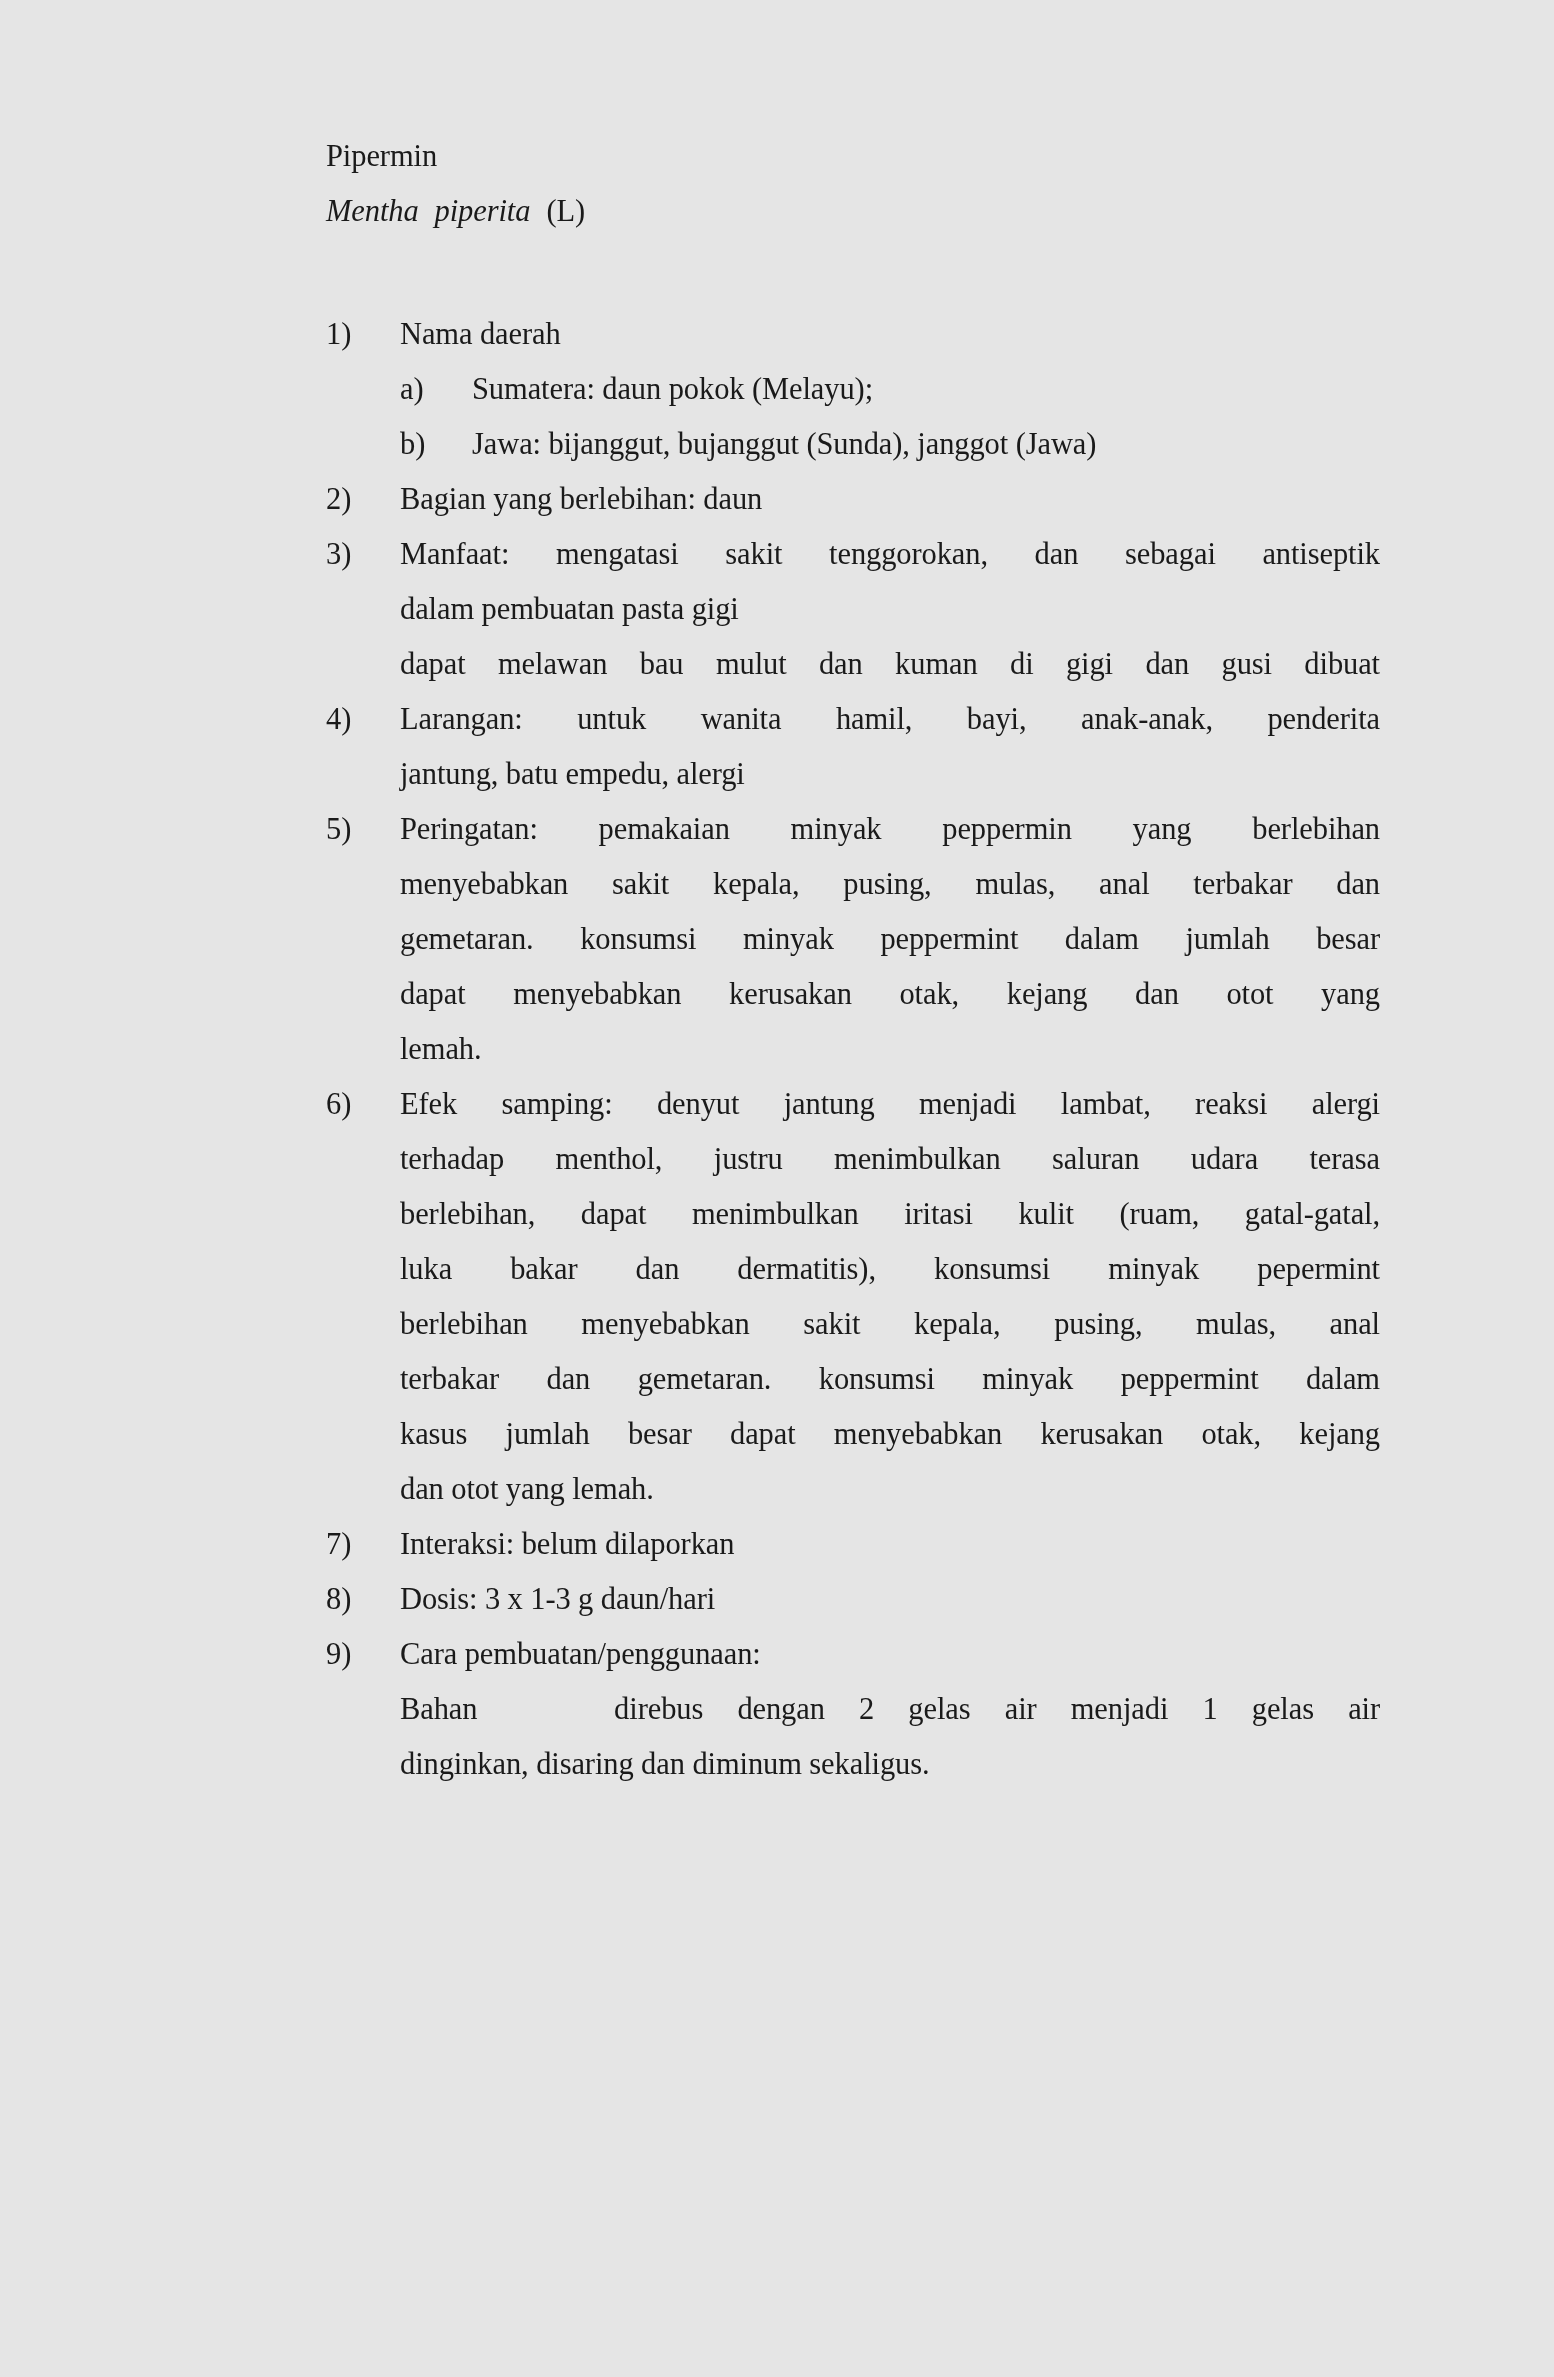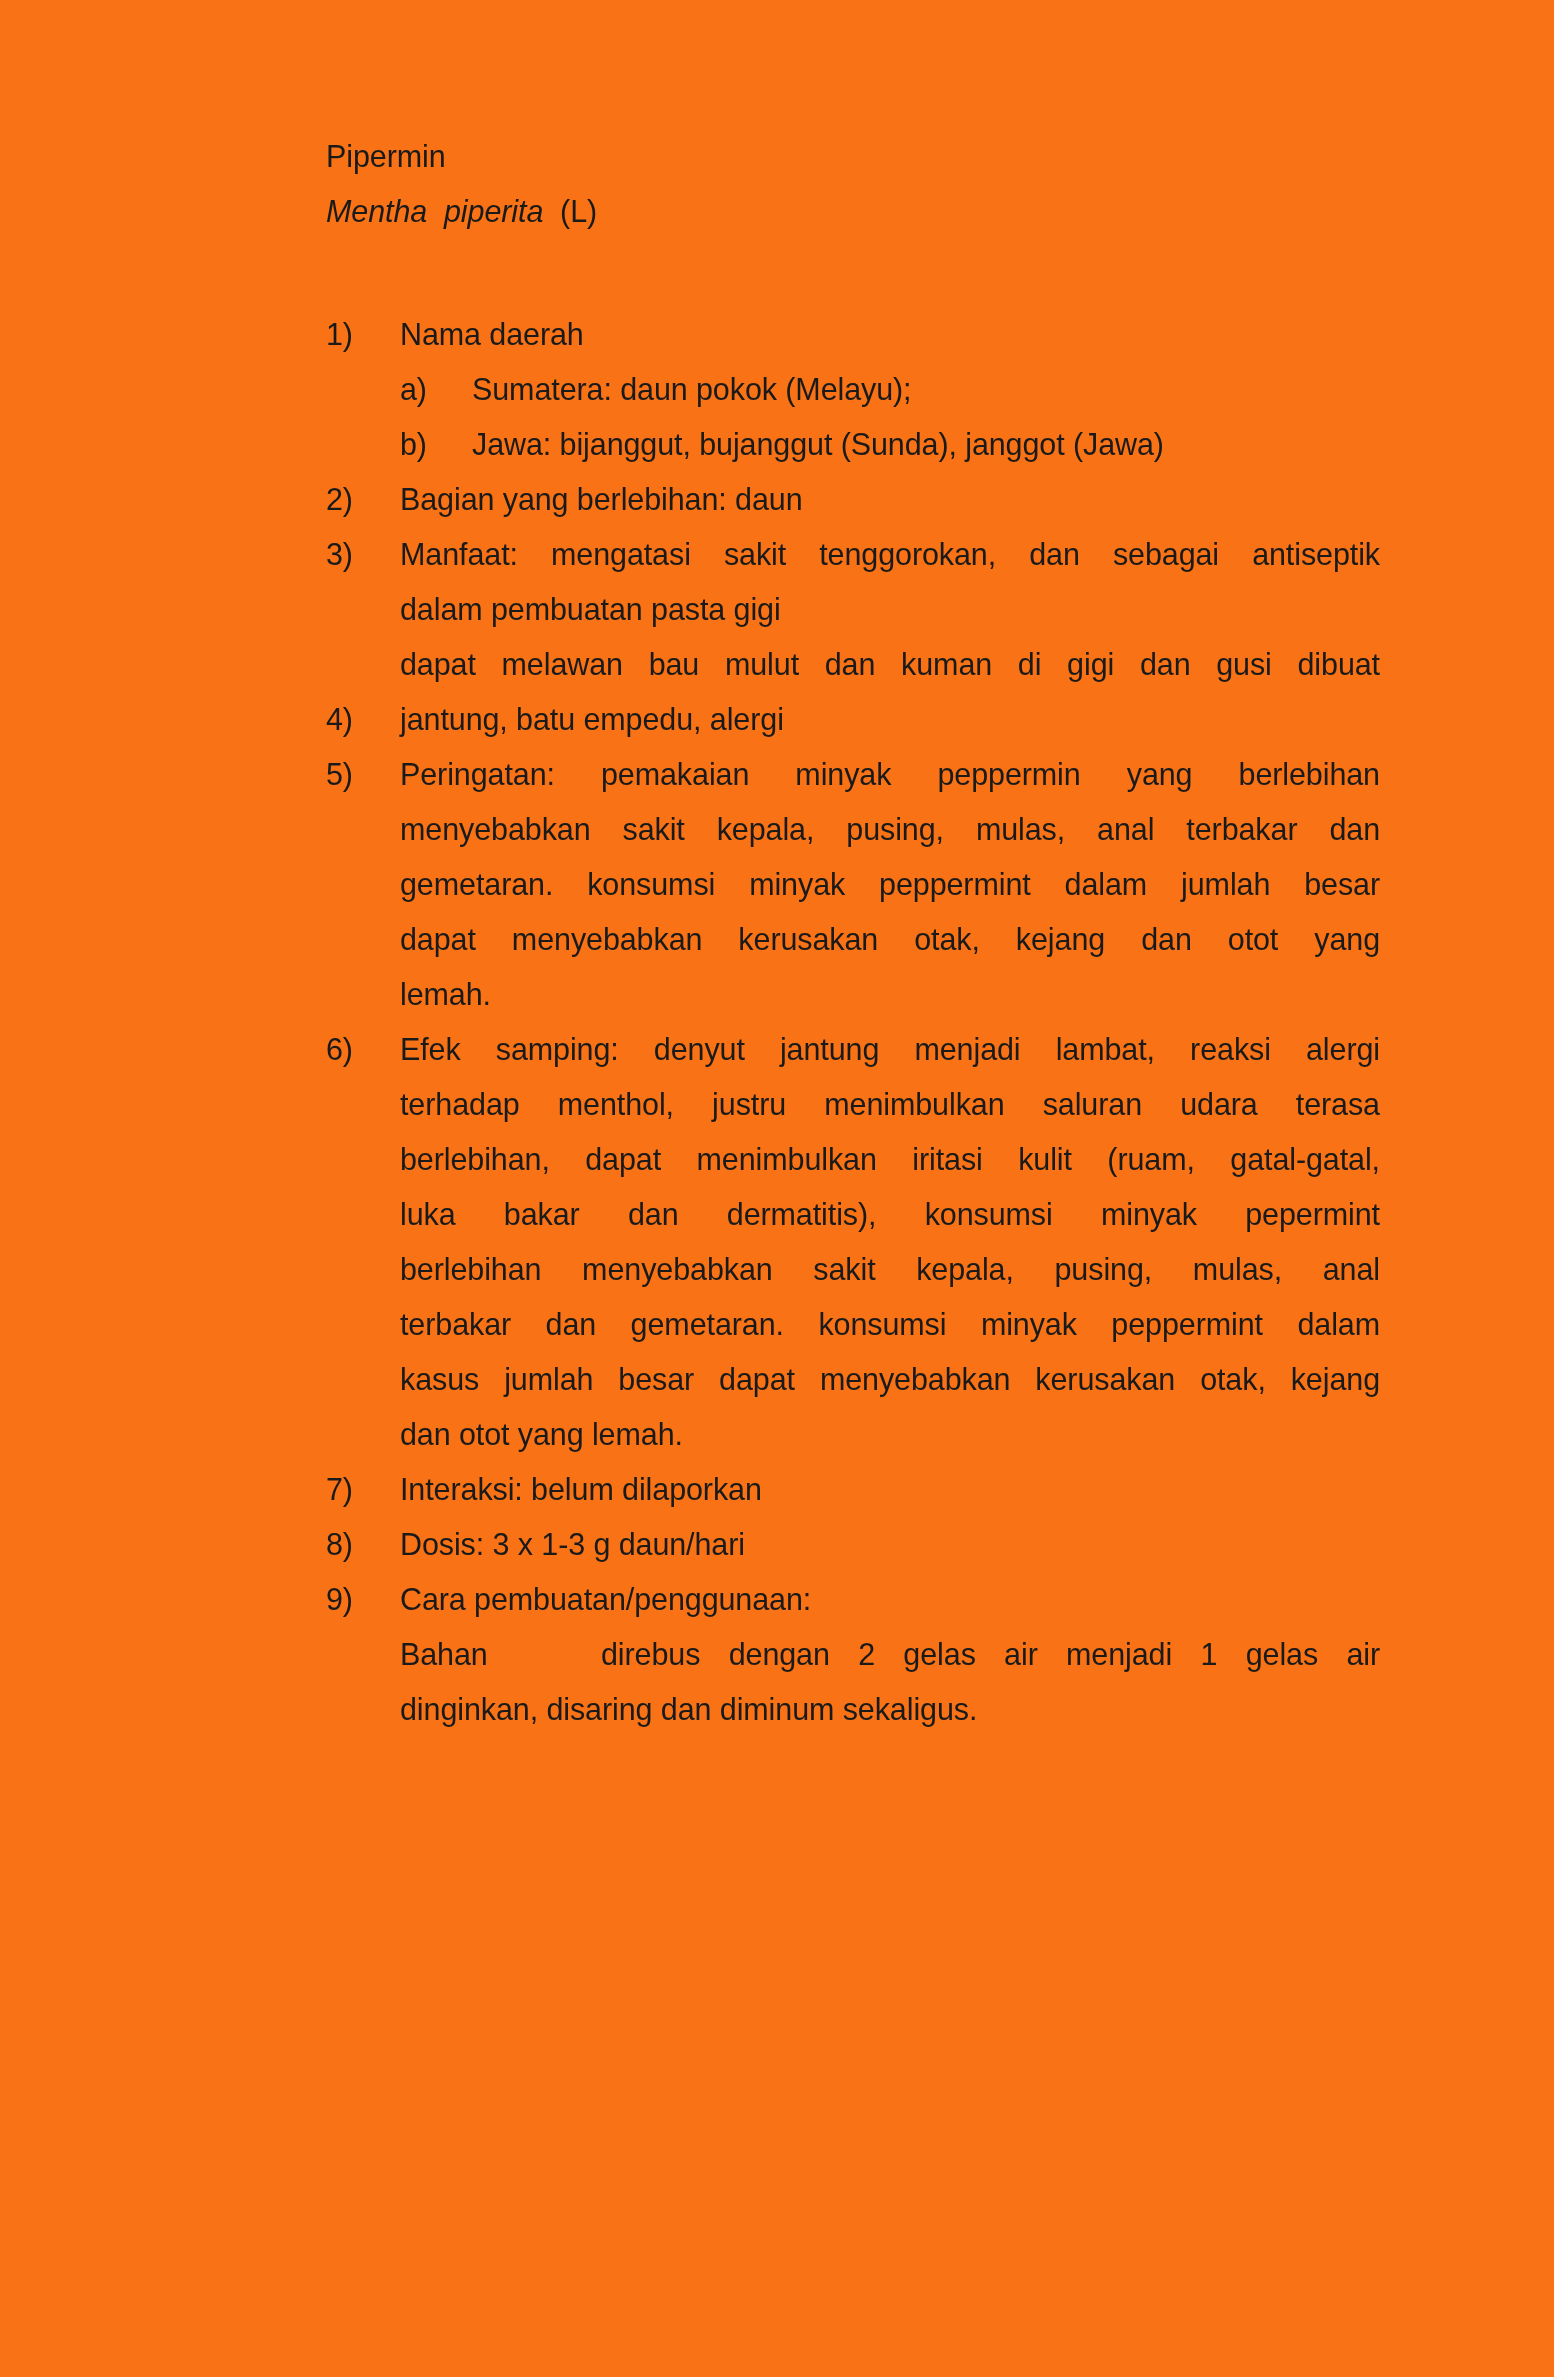--- a/index.html
+++ b/index.html
@@ -1,22 +1,22 @@
 <!DOCTYPE html>
 <html style="font-size:9.7px"><head>
 <meta charset="utf-8">
 <style>
   html,body{margin:0;padding:0;background:#ffffff;}
   .page{
     position:relative;
     width:1555px;
     height:2377px;
-    background:#f97316;
+    background:#e5e5e5;
     overflow:hidden;
-    font-family:Liberation Sans, sans-serif;
+    font-family:Liberation Serif, serif;
     color:#1a1a1a;
   }
   .content{
     position:absolute;
     left:326px;
     top:129px;
     width:1054px;
     font-size:30.5px;
     line-height:55px;
     letter-spacing:-0.1px;
@@ -80,20 +80,21 @@
         <div class="txt">
           <div class="line j">Manfaat: mengatasi sakit tenggorokan, dan sebagai antiseptik</div>
           <div class="line">dalam pembuatan pasta gigi</div>
           <div class="line j">dapat melawan bau mulut dan kuman di gigi dan gusi dibuat</div>
         </div>
       </div>
 
       <div class="row">
         <div class="num">4)</div>
         <div class="txt">
+          <div class="line j">Larangan: untuk wanita hamil, bayi, anak-anak, penderita</div>
           <div class="line">jantung, batu empedu, alergi</div>
         </div>
       </div>
 
       <div class="row">
         <div class="num">5)</div>
         <div class="txt">
           <div class="line j">Peringatan: pemakaian minyak peppermin yang berlebihan</div>
           <div class="line j">menyebabkan sakit kepala, pusing, mulas, anal terbakar dan</div>
           <div class="line j">gemetaran. konsumsi minyak peppermint dalam jumlah besar</div>

